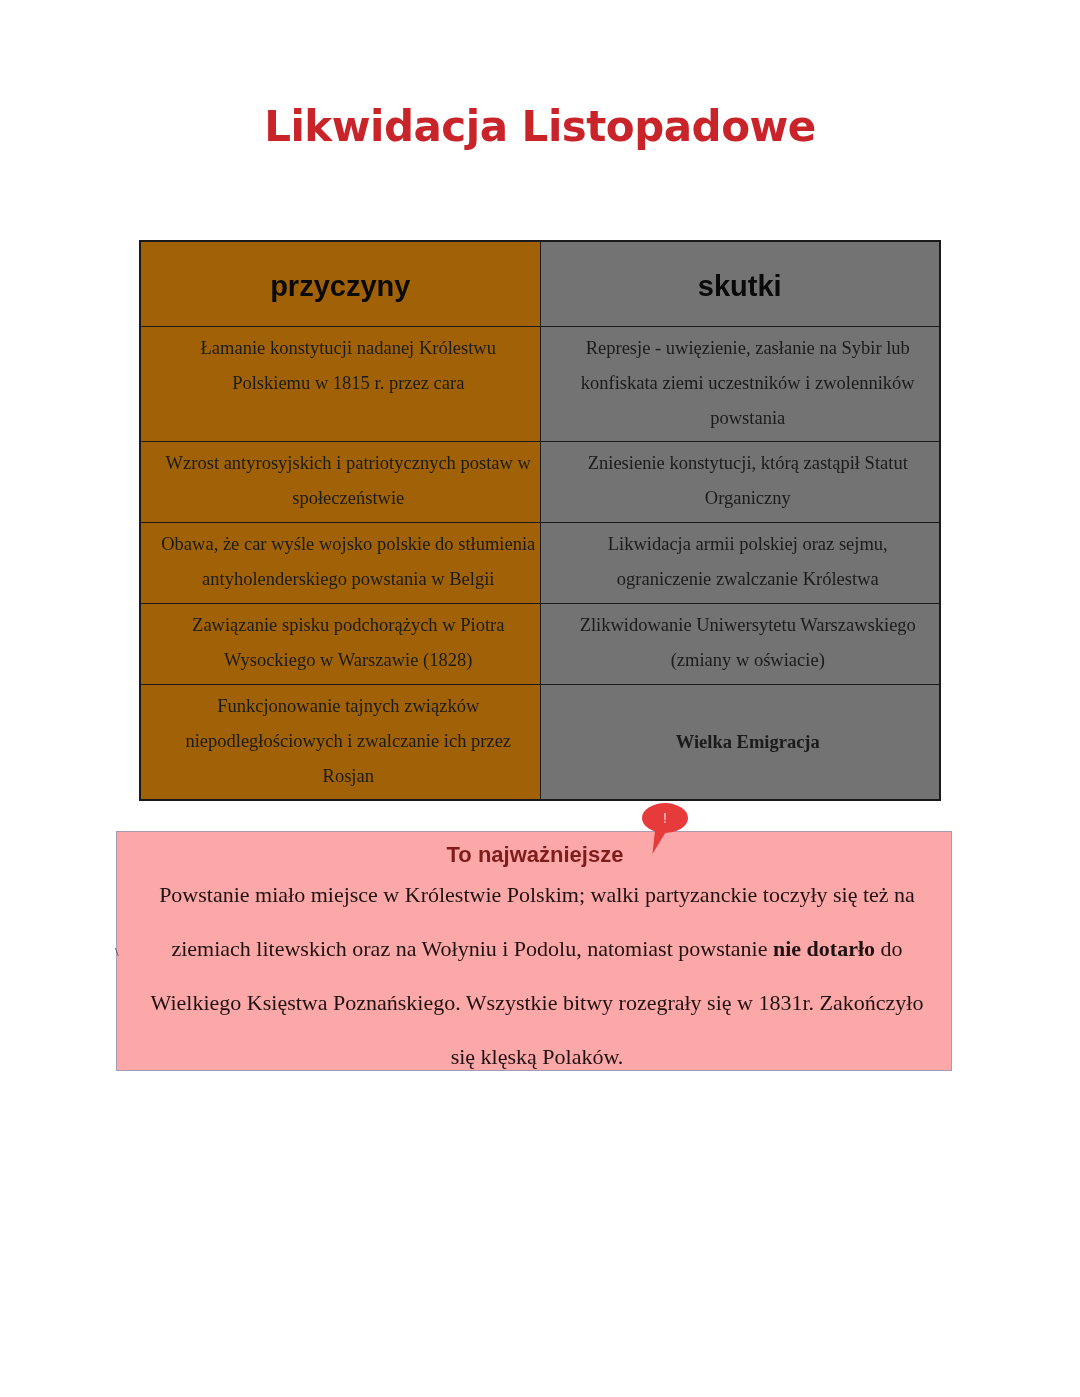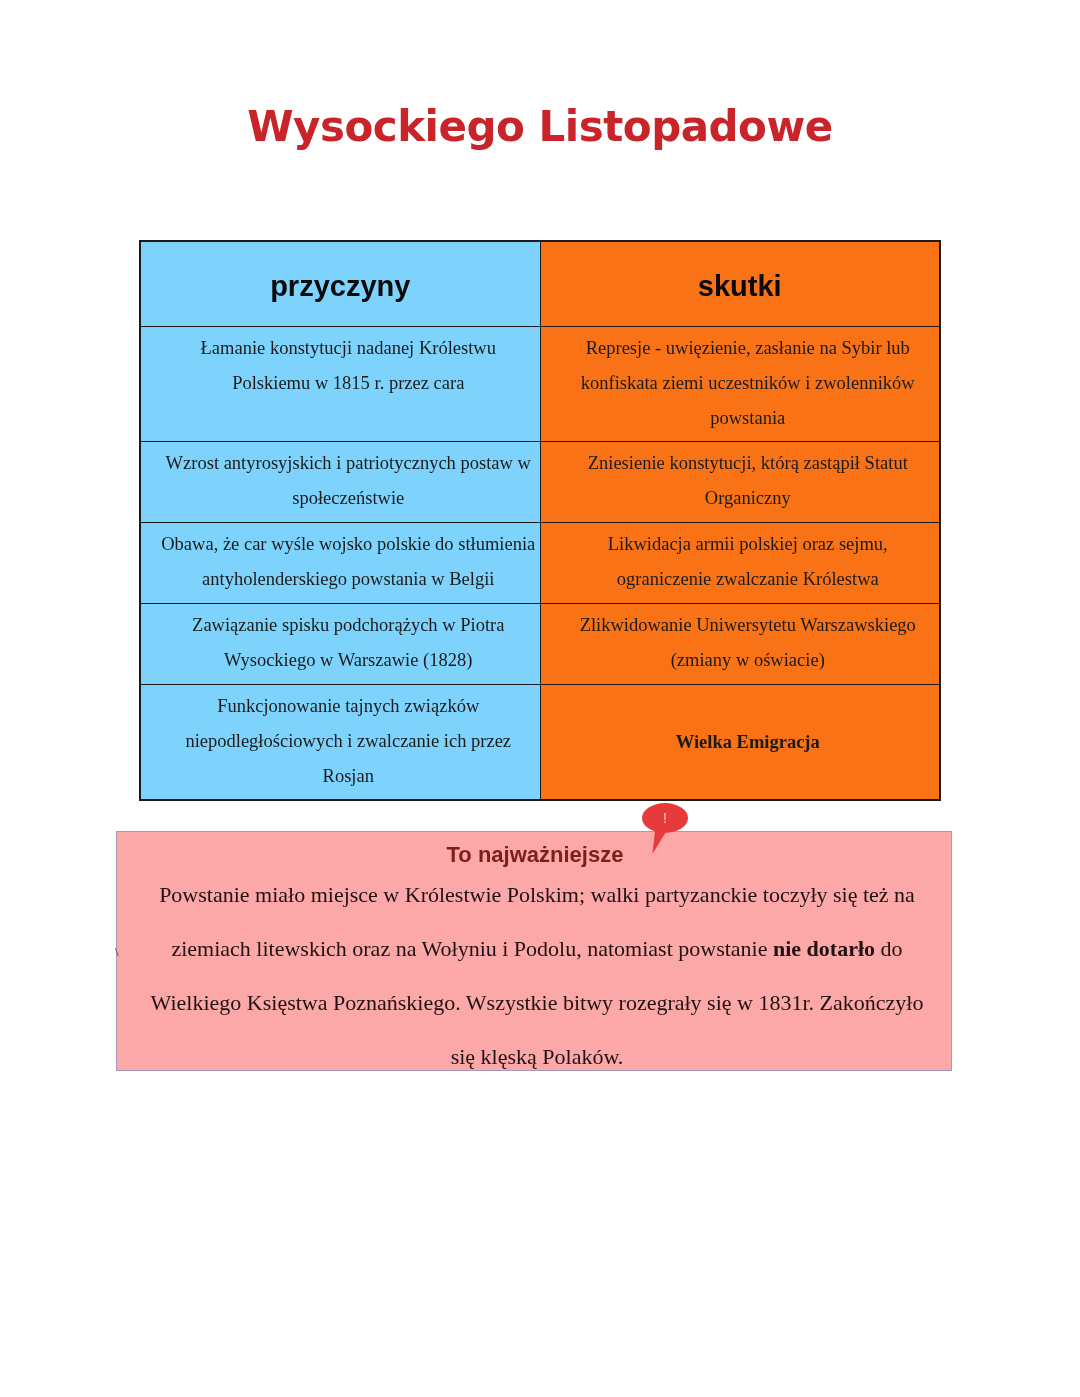--- a/index.html
+++ b/index.html
@@ -56,22 +56,22 @@
       padding-top: 4px;
     }
     table.causes-effects td {
       font-family: "Liberation Serif", serif;
       font-size: 18.5px;
       line-height: 35px;
       padding-top: 4px;
       padding-bottom: 4px;
       padding-left: 20px;
     }
-    .col-cause { background: #7dd3fc; }
-    .col-effect { background: #f97316; }
+    .col-cause { background: #a16207; }
+    .col-effect { background: #737373; }
     td.mid { vertical-align: middle !important; font-weight: bold; }
 
     .row-1 td { height: 106px; }
     .row-2 td { height: 72px; }
     .row-3 td { height: 72px; }
     .row-4 td { height: 72px; }
     .row-5 td { height: 106px; }
 
     .note-box {
       position: absolute;
@@ -140,21 +140,21 @@
       border-left: 6px solid transparent;
       border-right: 8px solid transparent;
       border-top: 28px solid #e73b3b;
       transform: skewX(-18deg);
     }
   </style>
 </head>
 <body>
 
 <h1 class="title">
-  <span>Wysockiego Listopadowe</span>
+  <span>Likwidacja Listopadowe</span>
 </h1>
 
 <table class="causes-effects">
   <colgroup>
     <col style="width:50%">
     <col style="width:50%">
   </colgroup>
   <thead>
     <tr>
       <th class="col-cause">przyczyny</th>

